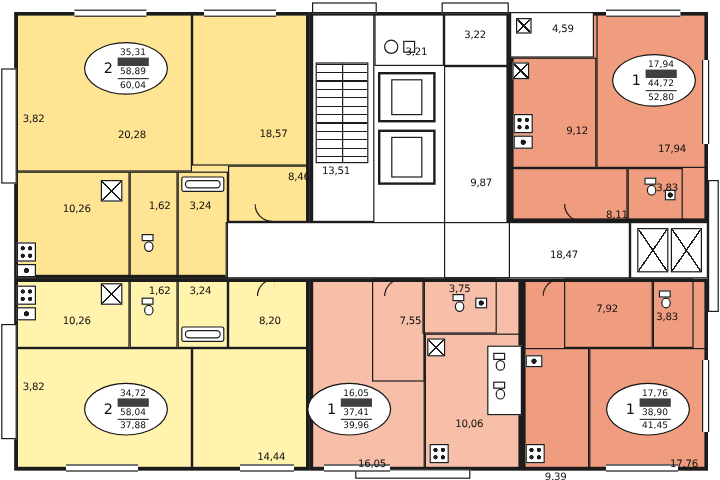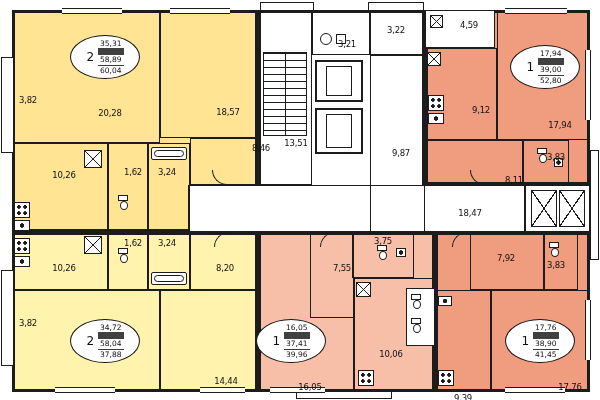--- a/index.html
+++ b/index.html
@@ -147,21 +147,21 @@
     <span class="col">
       <span>35,31</span>
       <span>58,89</span>
       <span>60,04</span>
     </span>
   </div>
   <div class="stamp" style="left:545px;top:67px;">
     <span class="n">1</span>
     <span class="col">
       <span>17,94</span>
-      <span>39,00</span>
+      <span>44,72</span>
       <span>52,80</span>
     </span>
   </div>
   <div class="stamp" style="left:105px;top:341px;">
     <span class="n">2</span>
     <span class="col">
       <span>34,72</span>
       <span>58,04</span>
       <span>37,88</span>
     </span>
@@ -179,26 +179,26 @@
     <span class="col">
       <span>17,76</span>
       <span>38,90</span>
       <span>41,45</span>
     </span>
   </div>
 
   <span class="lbl" style="left:28px;top:100px;">3,82</span>
   <span class="lbl" style="left:110px;top:113px;">20,28</span>
   <span class="lbl" style="left:228px;top:112px;">18,57</span>
-  <span class="lbl" style="left:261px;top:148px;">8,46</span>
+  <span class="lbl" style="left:249px;top:148px;">8,46</span>
   <span class="lbl" style="left:64px;top:175px;">10,26</span>
   <span class="lbl" style="left:133px;top:172px;">1,62</span>
   <span class="lbl" style="left:167px;top:172px;">3,24</span>
 
-  <span class="lbl" style="left:296px;top:143px;">13,51</span>
+  <span class="lbl" style="left:280px;top:143px;">13,51</span>
   <span class="lbl" style="left:347px;top:44px;">3,21</span>
   <span class="lbl" style="left:396px;top:30px;">3,22</span>
   <span class="lbl" style="left:469px;top:25px;">4,59</span>
   <span class="lbl" style="left:401px;top:153px;">9,87</span>
   <span class="lbl" style="left:470px;top:213px;">18,47</span>
 
   <span class="lbl" style="left:481px;top:110px;">9,12</span>
   <span class="lbl" style="left:560px;top:125px;">17,94</span>
   <span class="lbl" style="left:556px;top:157px;">3,83</span>
   <span class="lbl" style="left:514px;top:180px;">8,11</span>

